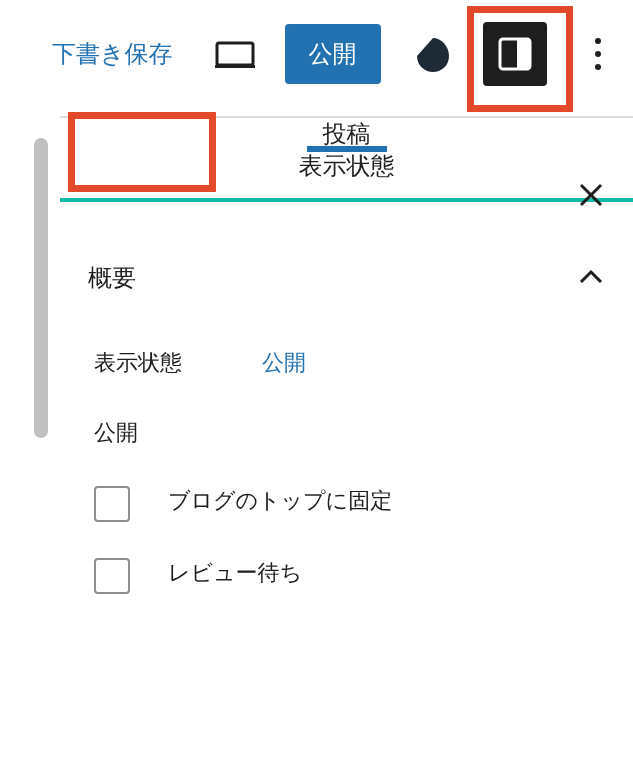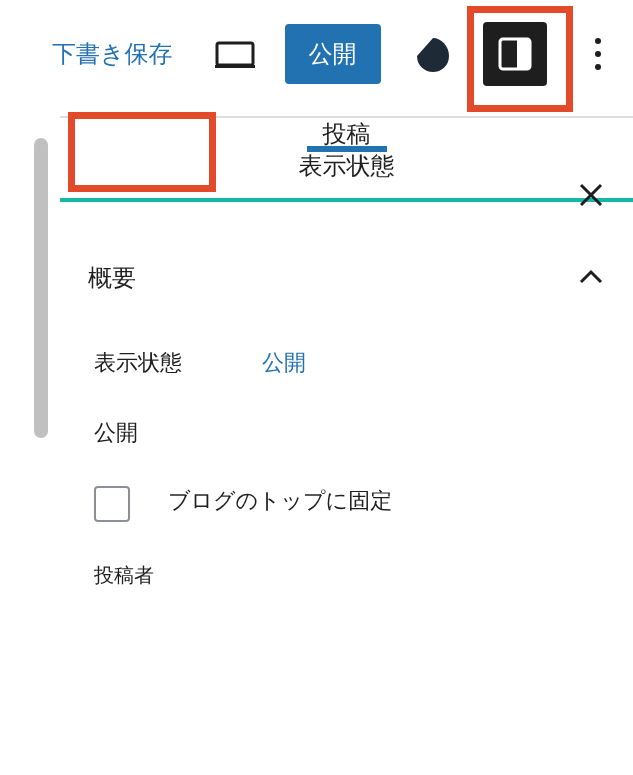--- a/index.html
+++ b/index.html
@@ -304,17 +304,20 @@
       </div>
       <div class="row">
         <span class="label">公開</span>
       </div>
 
       <label class="checkbox-row">
         <span class="checkbox"></span>
         <span class="checkbox-label">ブログのトップに固定</span>
       </label>
 
-
-      <div class="author-row">投稿者</div>
+      <label class="checkbox-row">
+        <span class="checkbox"></span>
+        <span class="checkbox-label">レビュー待ち</span>
+      </label>
+
     </div>
   </div>
 </div>
 
 </body></html>

